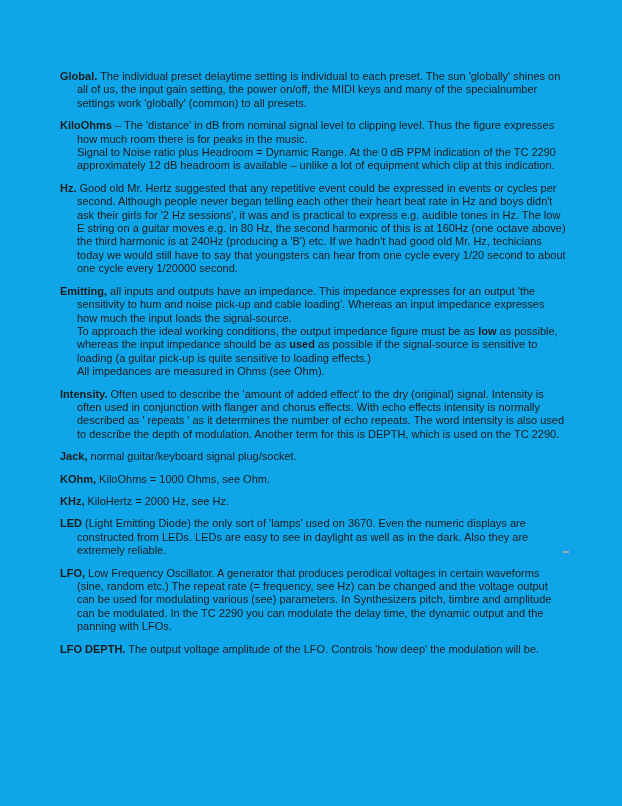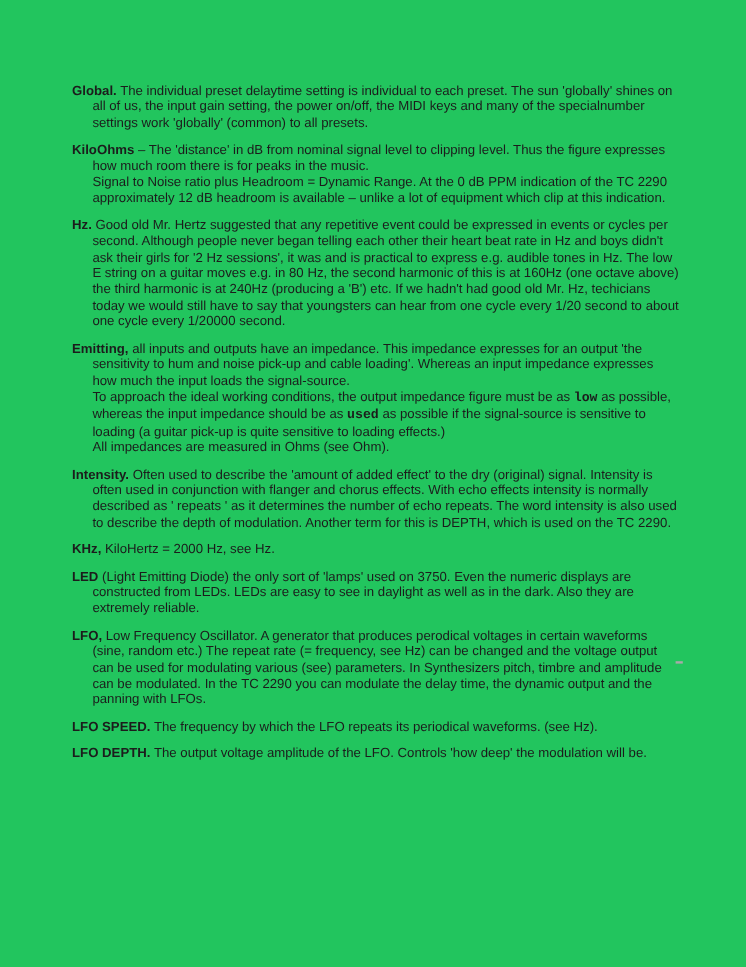--- a/index.html
+++ b/index.html
@@ -4,21 +4,21 @@
 <style>
   html, body {
     margin: 0;
     padding: 0;
     background: #ffffff;
   }
   .page {
     position: relative;
     width: 622px;
     height: 806px;
-    background: #22c55e;
+    background: #0ea5e9;
     overflow: hidden;
     font-family: "Liberation Sans", sans-serif;
     color: #1c1c1c;
   }
   .glossary {
     position: absolute;
     top: 70px;
     left: 60px;
     width: 506px;
     font-size: 11px;
@@ -28,21 +28,20 @@
     margin: 0 0 9px 0;
     padding-left: 17px;
     text-indent: -17px;
     white-space: pre-wrap;
   }
   .term {
     font-weight: bold;
   }
   .run-bold {
     font-weight: bold;
-    font-family: Liberation Mono, monospace;
   }
   .margin-dash {
     position: absolute;
     left: 563px;
     top: 551px;
     width: 6px;
     height: 2px;
     background: #a9a9a9;
   }
 </style>
@@ -58,28 +57,29 @@
 Signal to Noise ratio plus Headroom = Dynamic Range. At the 0 dB PPM indication of the TC 2290 approximately 12 dB headroom is available – unlike a lot of equipment which clip at this indication.</span></span></p>
 
     <p class="entry"><span class="term">Hz.</span><span><span> Good old Mr. Hertz suggested that any repetitive event could be expressed in events or cycles per second. Although people never began telling each other their heart beat rate in Hz and boys didn't ask their girls for '2 Hz sessions', it was and is practical to express e.g. audible tones in Hz. The low E string on a guitar moves e.g. in 80 Hz, the second harmonic of this is at 160Hz (one octave above) the third harmonic is at 240Hz (producing a 'B') etc. If we hadn't had good old Mr. Hz, techicians today we would still have to say that youngsters can hear from one cycle every 1/20 second to about one cycle every 1/20000 second.</span></span></p>
 
     <p class="entry"><span class="term">Emitting,</span><span><span> all inputs and outputs have an impedance. This impedance expresses for an output 'the sensitivity to hum and noise pick-up and cable loading'. Whereas an input impedance expresses how much the input loads the signal-source.
 To approach the ideal working conditions, the output impedance figure must be as </span><span class="run-bold">low</span><span> as possible, whereas the input impedance should be as </span><span class="run-bold">used</span><span> as possible if the signal-source is sensitive to loading (a guitar pick-up is quite sensitive to loading effects.)
 All impedances are measured in Ohms (see Ohm).</span></span></p>
 
     <p class="entry"><span class="term">Intensity.</span><span><span> Often used to describe the 'amount of added effect' to the dry (original) signal. Intensity is often used in conjunction with flanger and chorus effects. With echo effects intensity is normally described as ' repeats ' as it determines the number of echo repeats. The word intensity is also used to describe the depth of modulation. Another term for this is DEPTH, which is used on the TC 2290.</span></span></p>
 
+    <p class="entry"><span class="term">Jack,</span><span><span> normal guitar/keyboard signal plug/socket.</span></span></p>
 
+    <p class="entry"><span class="term">KOhm,</span><span><span> KiloOhms = 1000 Ohms, see Ohm.</span></span></p>
 
     <p class="entry"><span class="term">KHz,</span><span><span> KiloHertz = 2000 Hz, see Hz.</span></span></p>
 
-    <p class="entry"><span class="term">LED</span><span><span> (Light Emitting Diode) the only sort of 'lamps' used on 3750. Even the numeric displays are constructed from LEDs. LEDs are easy to see in daylight as well as in the dark. Also they are extremely reliable.</span></span></p>
+    <p class="entry"><span class="term">LED</span><span><span> (Light Emitting Diode) the only sort of 'lamps' used on 3670. Even the numeric displays are constructed from LEDs. LEDs are easy to see in daylight as well as in the dark. Also they are extremely reliable.</span></span></p>
 
     <p class="entry"><span class="term">LFO,</span><span><span> Low Frequency Oscillator. A generator that produces perodical voltages in certain waveforms (sine, random etc.) The repeat rate (= frequency, see Hz) can be changed and the voltage output can be used for modulating various (see) parameters. In Synthesizers pitch, timbre and amplitude can be modulated. In the TC 2290 you can modulate the delay time, the dynamic output and the panning with LFOs.</span></span></p>
 
-    <p class="entry"><span class="term">LFO SPEED.</span><span><span> The frequency by which the LFO repeats its periodical waveforms. (see Hz).</span></span></p>
 
     <p class="entry"><span class="term">LFO DEPTH.</span><span><span> The output voltage amplitude of the LFO. Controls 'how deep' the modulation will be.</span></span></p>
 
   </div>
 
   <div class="margin-dash"></div>
 </div>
 
 </body></html>

